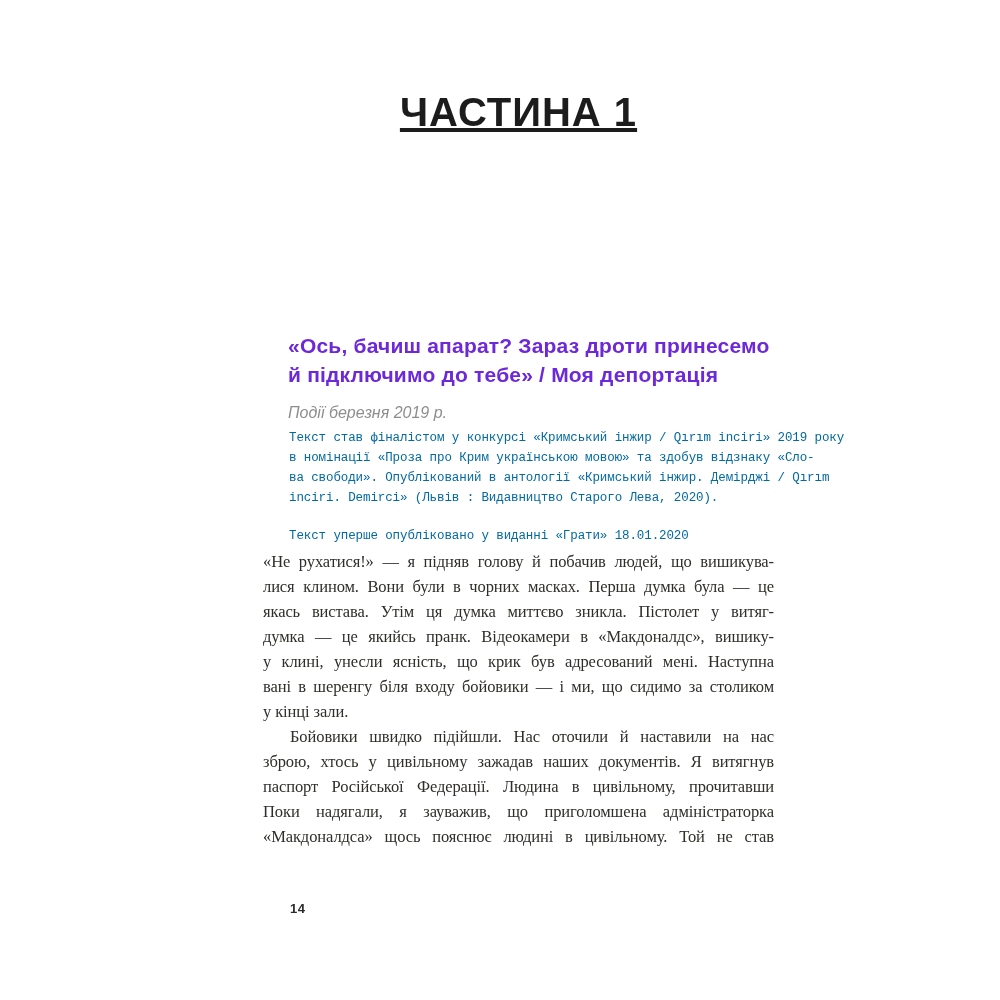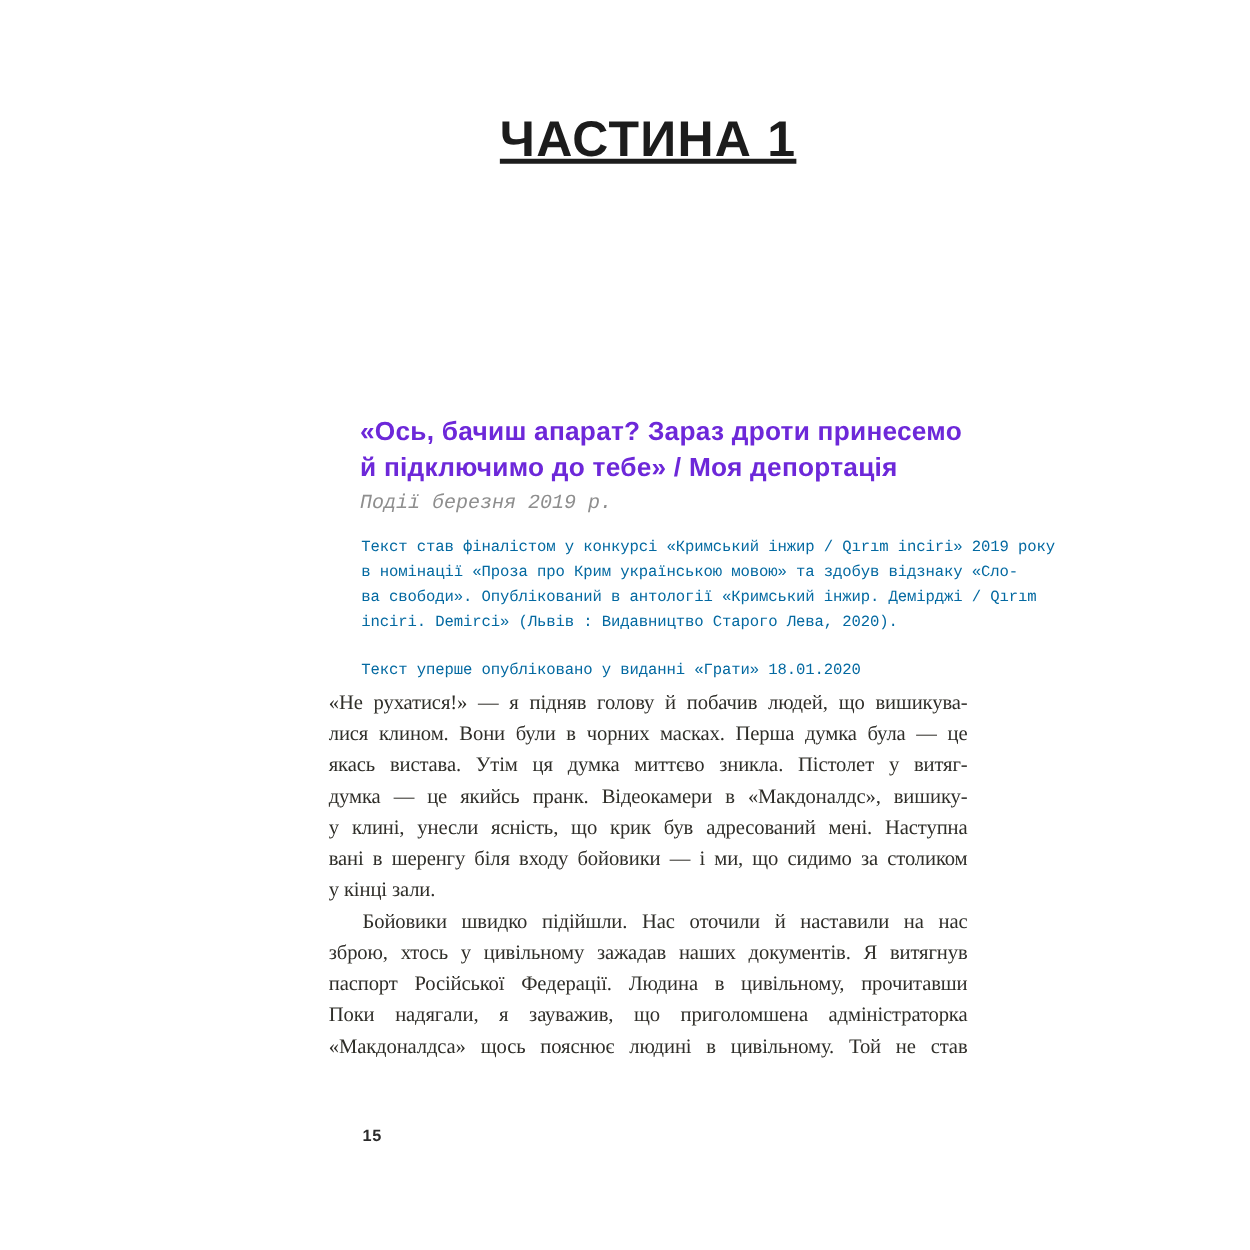--- a/index.html
+++ b/index.html
@@ -26,22 +26,22 @@
     left: 288px; top: 331px; width: 480px;
     font-family: "Liberation Sans", sans-serif;
     font-weight: 700;
     font-size: 21px; line-height: 29px;
     letter-spacing: 0.2px;
     color: #6d28d9;
   }
   .chapter-title .t-line { white-space: nowrap; }
   .chapter-subtitle {
     position: absolute;
-    left: 288px; top: 392px;
-    font-family: Liberation Mono, monospace;
+    left: 288px; top: 403px;
+    font-family: Liberation Sans, sans-serif;
     font-style: italic;
     font-size: 16px; line-height: 20px;
     color: #8e8e8e;
     white-space: nowrap;
   }
   .note {
     position: absolute;
     left: 289px; top: 428px; width: 478px;
     font-family: Liberation Mono, monospace;
     font-size: 12.5px; line-height: 20px;
@@ -105,15 +105,15 @@
     <div class="body-line">у клині, унесли ясність, що крик був адресований мені. Наступна</div>
     <div class="body-line">вані в шеренгу біля входу бойовики — і ми, що сидимо за столиком</div>
     <div class="body-line short">у кінці зали.</div>
     <div class="body-line indent">Бойовики швидко підійшли. Нас оточили й наставили на нас</div>
     <div class="body-line">зброю, хтось у цивільному зажадав наших документів. Я витягнув</div>
     <div class="body-line">паспорт Російської Федерації. Людина в цивільному, прочитавши</div>
     <div class="body-line">Поки надягали, я зауважив, що приголомшена адміністраторка</div>
     <div class="body-line">«Макдоналдса» щось пояснює людині в цивільному. Той не став</div>
   </div>
 
-  <div class="page-number">15</div>
+  <div class="page-number">14</div>
 
 </div>
 
 </body></html>

